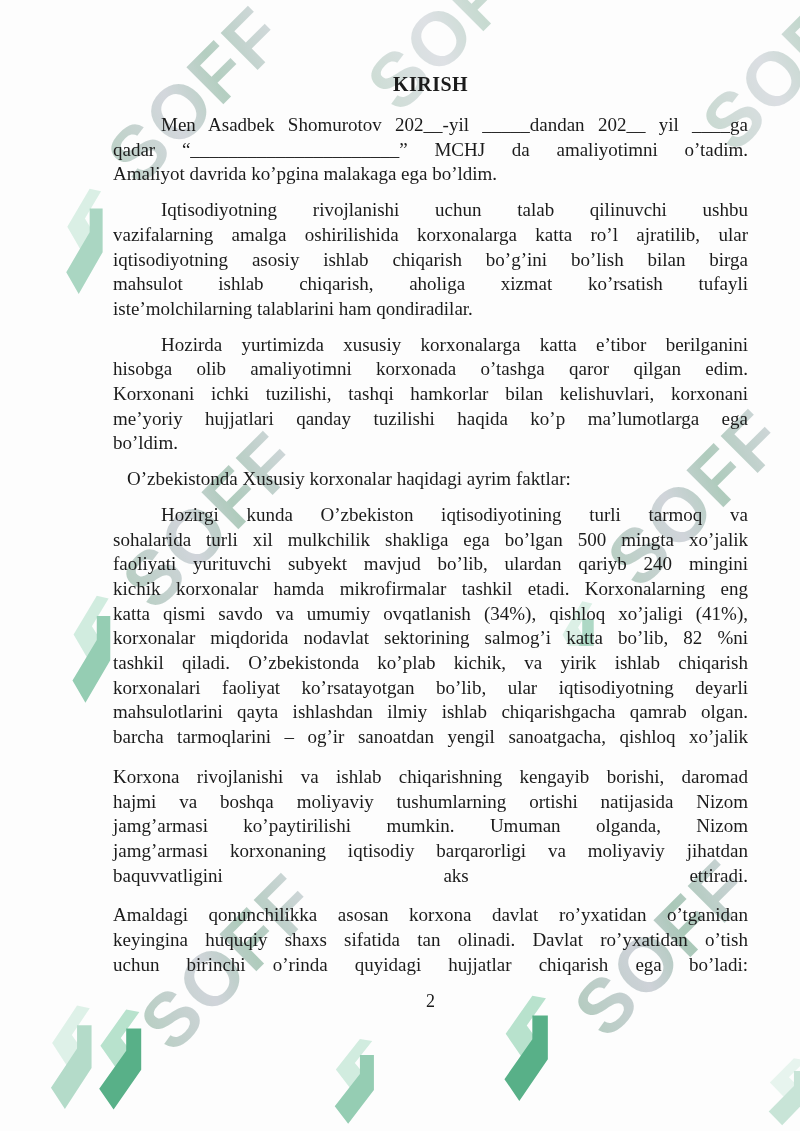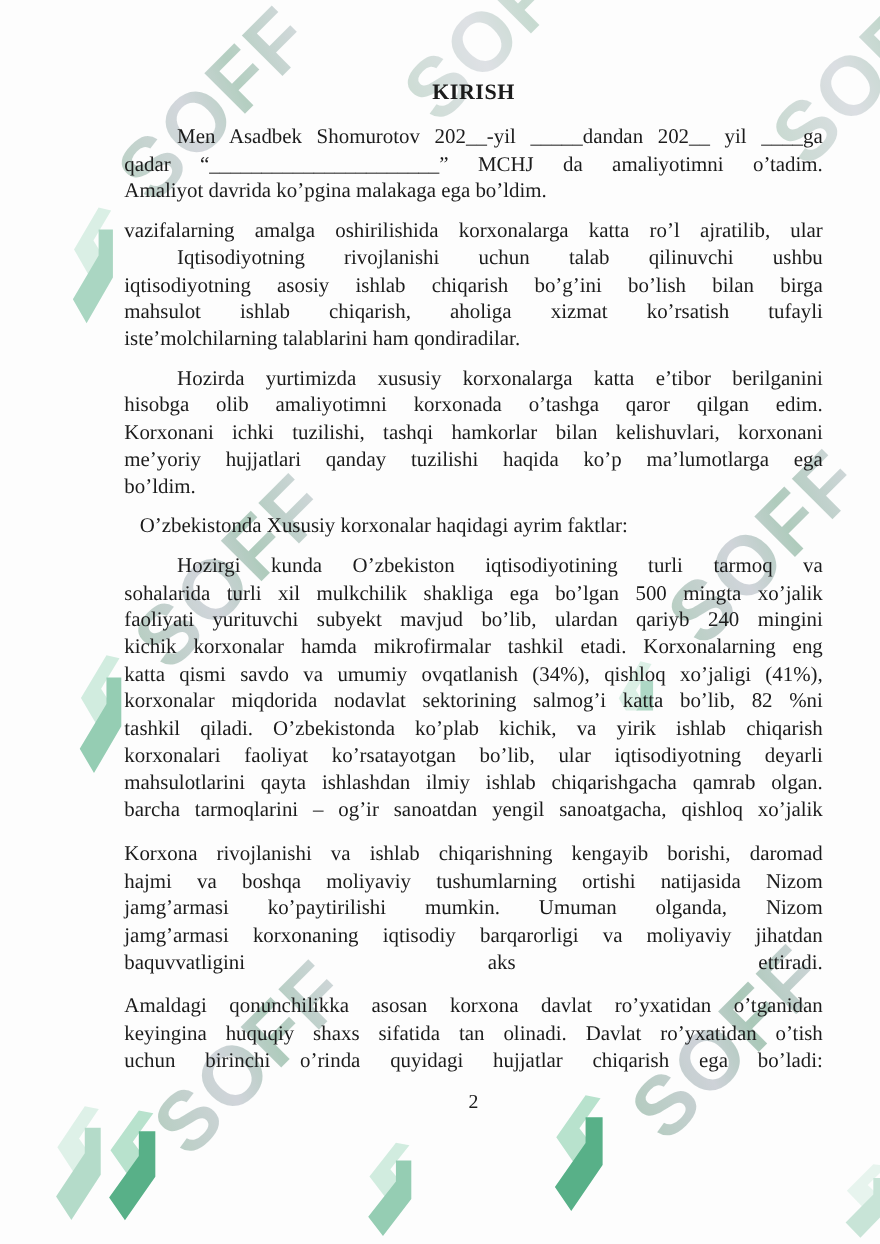--- a/index.html
+++ b/index.html
@@ -94,22 +94,22 @@
 
   <div class="doc">
     <h1 class="title">KIRISH</h1>
     <div id="paragraphs">
         <div class="para">
           <div class="line indent">Men Asadbek Shomurotov 202__-yil _____dandan 202__ yil ____ga</div>
           <div class="line">qadar “______________________” MCHJ da amaliyotimni o’tadim.</div>
           <div class="line no-stretch">Amaliyot davrida ko’pgina malakaga ega bo’ldim.</div>
         </div>
         <div class="para">
+          <div class="line indent">Iqtisodiyotning rivojlanishi uchun talab qilinuvchi ushbu</div>
           <div class="line">vazifalarning amalga oshirilishida korxonalarga katta ro’l ajratilib, ular</div>
-          <div class="line indent">Iqtisodiyotning rivojlanishi uchun talab qilinuvchi ushbu</div>
           <div class="line">iqtisodiyotning asosiy ishlab chiqarish bo’g’ini bo’lish bilan birga</div>
           <div class="line">mahsulot ishlab chiqarish, aholiga xizmat ko’rsatish tufayli</div>
           <div class="line no-stretch">iste’molchilarning talablarini ham qondiradilar.</div>
         </div>
         <div class="para">
           <div class="line indent">Hozirda yurtimizda xususiy korxonalarga katta e’tibor berilganini</div>
           <div class="line">hisobga olib amaliyotimni korxonada o’tashga qaror qilgan edim.</div>
           <div class="line">Korxonani ichki tuzilishi, tashqi hamkorlar bilan kelishuvlari, korxonani</div>
           <div class="line">me’yoriy hujjatlari qanday tuzilishi haqida ko’p ma’lumotlarga ega</div>
           <div class="line no-stretch">bo’ldim.</div>

